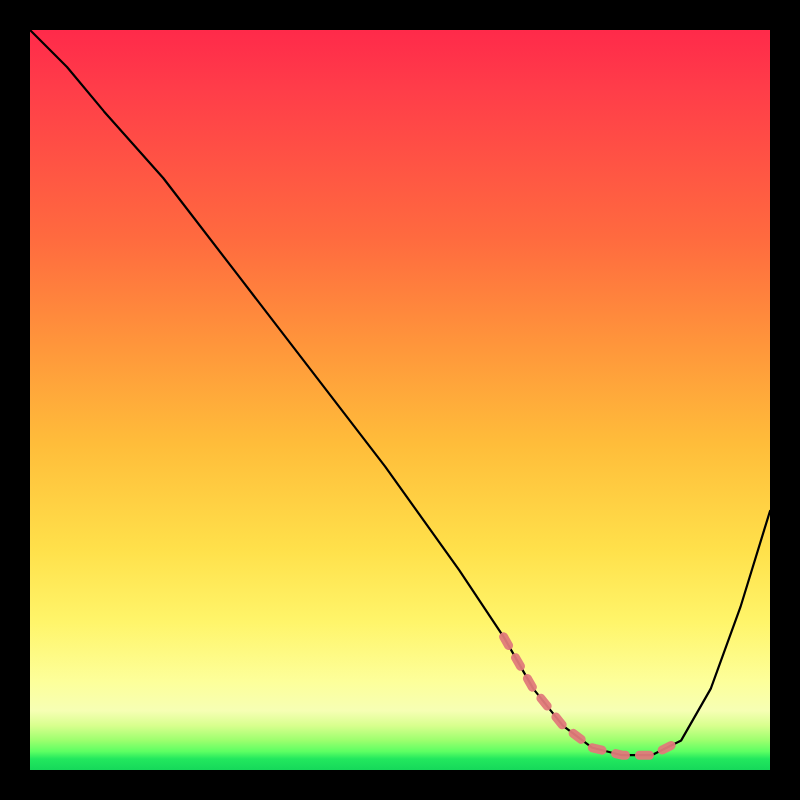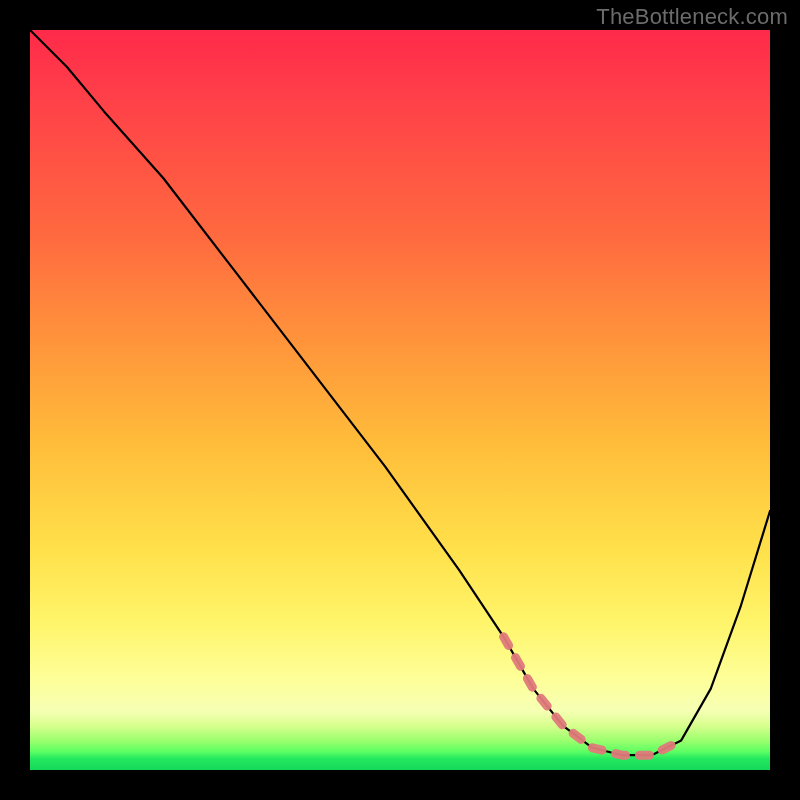--- a/index.html
+++ b/index.html
@@ -83,21 +83,20 @@
     stroke-linejoin: round;
     stroke-dasharray: 10 14;
     opacity: 0.95;
   }
 </style>
 </head>
 <body>
 
 <div class="stage">
 
-  <div class="watermark">TheBottleneck.com</div>
 
   <div class="plot-frame">
     <div class="gradient"></div>
 
     <svg class="lines" viewBox="0 0 740 740" preserveAspectRatio="none">
       <path id="curve-path" class="curve" d="M0.0 0.0 L37.0 37.0 L74.0 81.4 L133.2 148.0 L207.2 244.2 L281.2 340.4 L355.2 436.6 L429.2 540.2 L473.6 606.8 L503.2 658.6 L532.8 695.6 L562.4 717.8 L592.0 725.2 L621.6 725.2 L651.2 710.4 L680.8 658.6 L710.4 577.2 L740.0 481.0"></path>
       <path id="highlight-path" class="highlight" d="M473.6 606.8 L503.2 658.6 L532.8 695.6 L562.4 717.8 L592.0 725.2 L621.6 725.2 L651.2 710.4"></path>
     </svg>
   </div>
 

